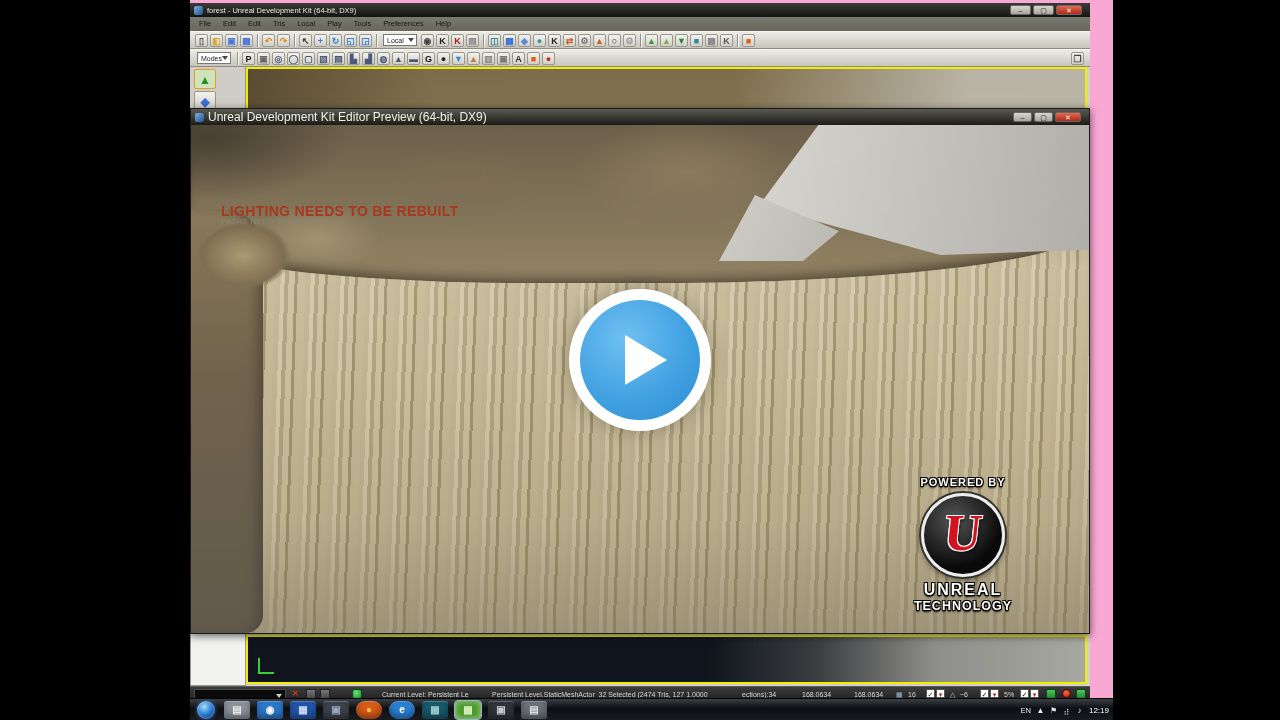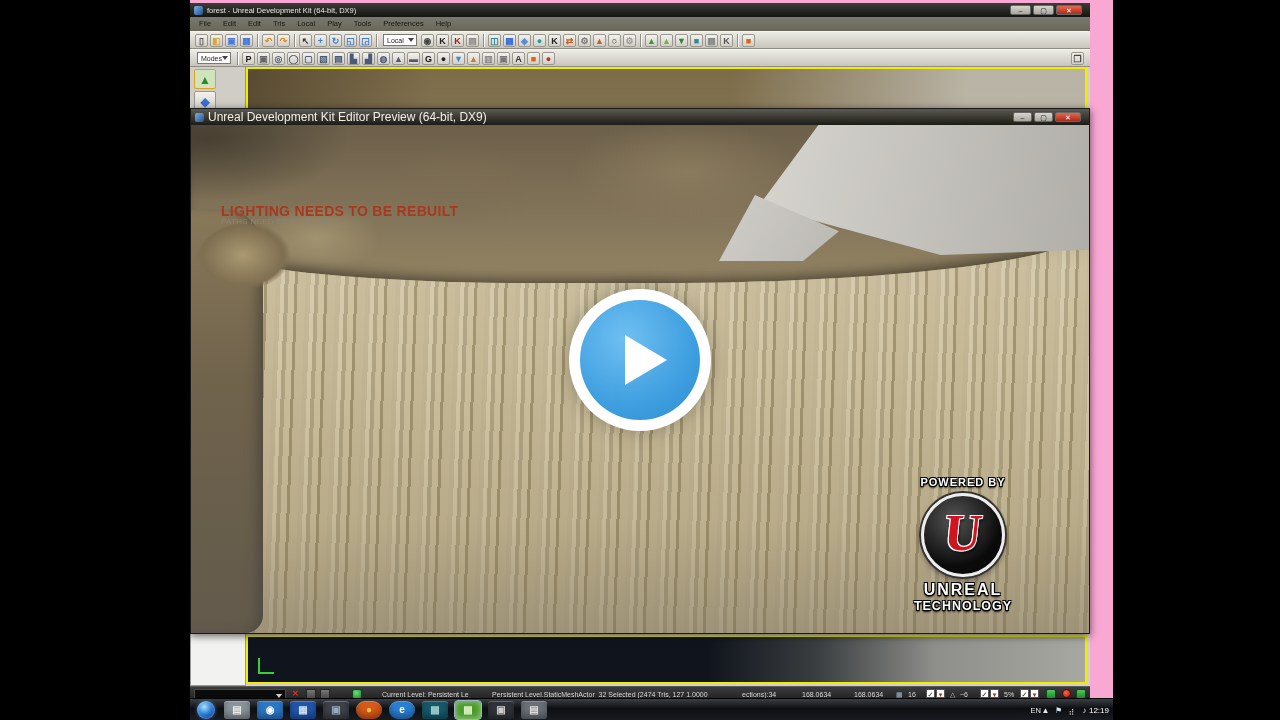--- a/index.html
+++ b/index.html
@@ -147,21 +147,21 @@
   .taskbar { position:absolute; left:0; top:698px; width:923px; height:22px;
              background:linear-gradient(180deg,#3a3f46,#0d0f12 45%,#181b20); border-top:1px solid #000; }
   .orb { position:absolute; left:7px; top:2px; width:18px; height:18px; border-radius:50%;
          background:radial-gradient(circle at 40% 32%, #a8e0fa, #2a7fd8 45%, #0a3a8a 80%);
          box-shadow:inset 0 0 3px rgba(255,255,255,.6), 0 0 4px rgba(80,160,255,.5); }
   .tasks { position:absolute; left:34px; top:2px; display:flex; gap:7px; }
   .task-icon { width:26px; height:18px; border-radius:3px; font-size:10px; line-height:18px; text-align:center;
          font-weight:bold; box-shadow:inset 0 1px 0 rgba(255,255,255,.25), inset 0 -4px 6px rgba(0,0,0,.35); }
   .task-icon.round { border-radius:9px; }
   .task-icon.active { outline:1px solid #9ab4c8; box-shadow:inset 0 0 6px rgba(255,255,255,.55); }
-  .tray { position:absolute; right:2px; top:0; height:22px; display:flex; align-items:center; 
+  .tray { position:absolute; right:2px; top:0; height:22px; display:flex; align-items:center; gap:5px;
           color:#eee; font-size:7.5px; }
   .tray .tray-ic { font-size:8px; color:#e8e8e8; width:9px; text-align:center; }
   .clock { font-size:8px; color:#fff; padding-right:2px; }
 </style>
 </head>
 <body>
 
 <div class="stage">
   <div class="bar left"></div>
   <div class="bar right"></div>

